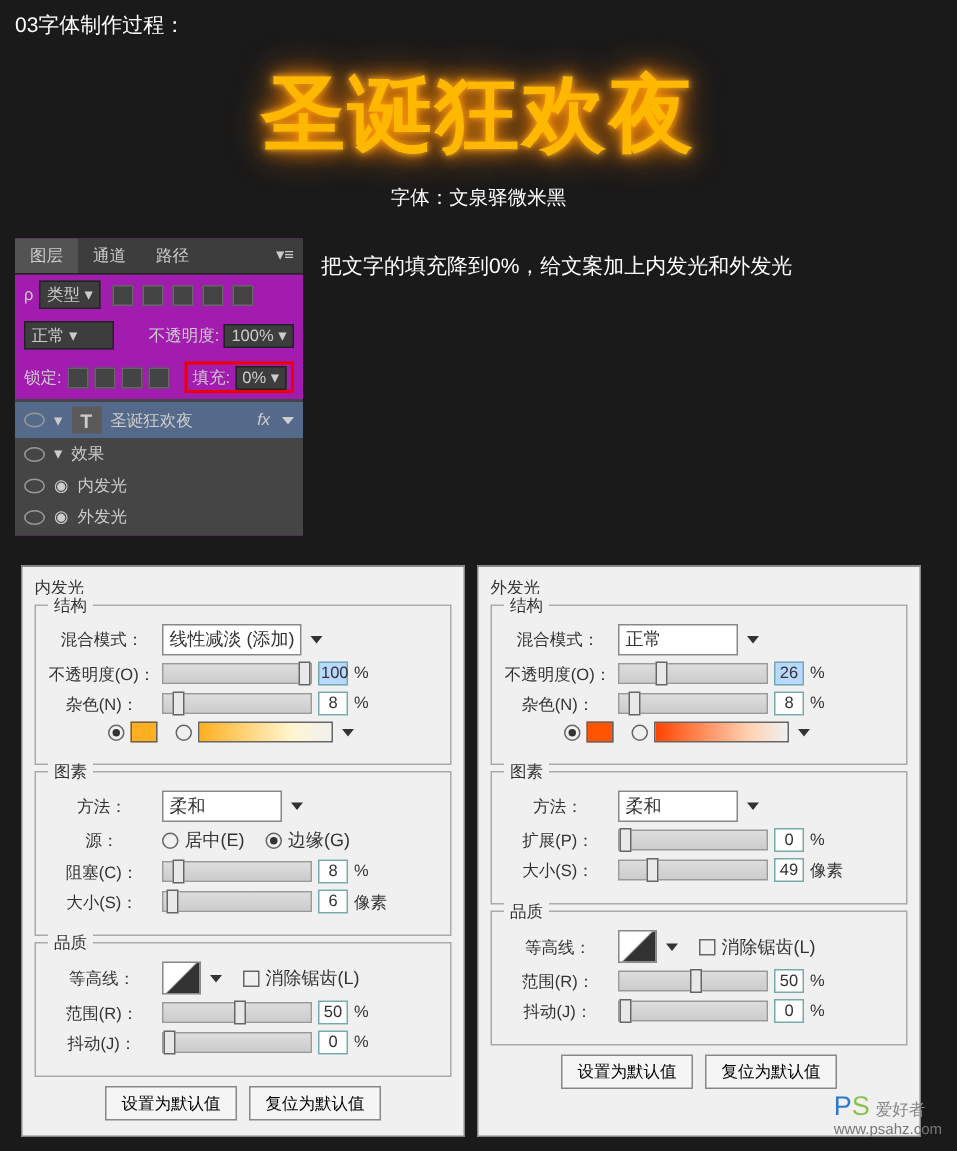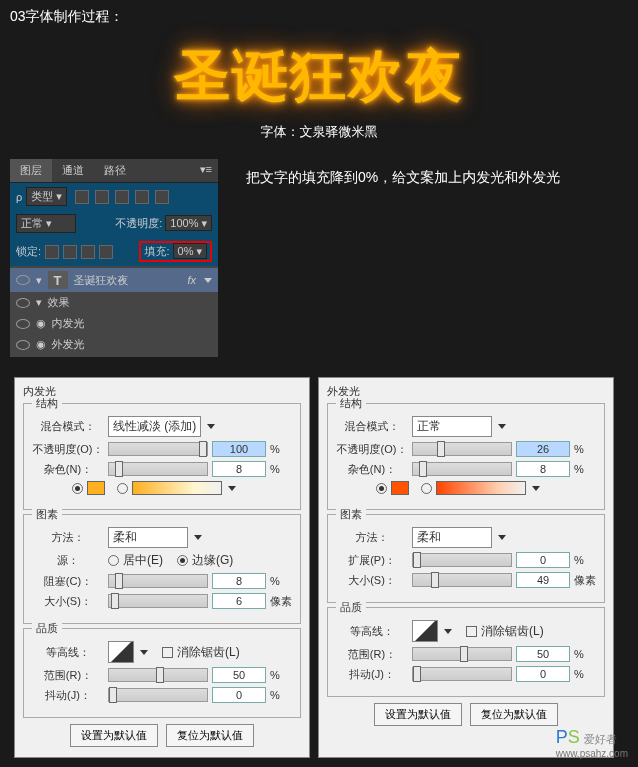--- a/index.html
+++ b/index.html
@@ -2,49 +2,49 @@
 <html><head>
 <meta charset="utf-8">
 <style>
 *{box-sizing:border-box;margin:0;padding:0}
 body{background:#1a1a1a;font-family:"Microsoft YaHei",sans-serif;font-size:12px;color:#333;width:638px;height:767px;position:relative;overflow:hidden}
 .hdr{color:#fff;font-size:14px;padding:8px 10px}
 .hero{text-align:center;padding:5px 0 10px}
 .hero-text{font-size:56px;font-weight:bold;color:#ffb800;text-shadow:0 0 12px #ff9500,0 0 24px #ff7700,0 0 4px #ffd050;letter-spacing:2px;font-family:serif}
 .hero-sub{color:#fff;font-size:13px;margin-top:8px}
 .layers-row{display:flex;align-items:flex-start;padding:8px 10px}
-.layers-panel{background:#0c4a6e;width:208px;color:#ccc;font-size:11px}
+.layers-panel{background:#a21caf;width:192px;color:#ccc;font-size:11px}
 .lp-tabs{display:flex;background:#3d3d3d;border-bottom:1px solid #222}
 .lp-tab{padding:4px 10px}
 .lp-tab.act{background:#535353}
 .lp-menu{margin-left:auto;padding:4px 6px}
 .lp-row{display:flex;align-items:center;padding:4px 6px;gap:4px}
 .lp-sel{background:#3d3d3d;border:1px solid #222;color:#ccc;padding:1px 4px;font-size:11px}
 .lp-icons{display:flex;gap:6px;margin-left:4px}
 .lp-ico{width:14px;height:14px;background:#444;border:1px solid #666;display:inline-block}
 .lp-opacity{margin-left:auto}
 .lp-fill{border:2px solid #e00;padding:1px 3px;margin-left:auto}
 .lp-tree{background:#454545;padding:2px 0}
 .lp-item{display:flex;align-items:center;padding:3px 6px;gap:6px}
 .lp-eye{width:14px;height:10px;border:1px solid #999;border-radius:50%}
 .lp-T{width:20px;height:18px;background:#5a5a5a;display:flex;align-items:center;justify-content:center;font-weight:bold;font-size:13px}
 .lp-item.sel{background:#556a8a}
 .lp-fx{margin-left:auto;font-style:italic}
 .lp-sub{padding-left:50px}
-.caption{color:#fff;font-size:14px;padding:10px 0 0 28px;flex:1}
+.caption{color:#fff;font-size:14px;padding:10px 0 0 12px;flex:1}
 .dialogs{display:flex;gap:8px;padding:12px 14px}
 .dlg{background:#f0f0f0;border:1px solid #888;width:296px;padding:6px 8px 10px}
 .fs{border:1px solid #aaa;margin:4px 0 0;padding:8px 8px 10px;position:relative}
 .fs-title{position:absolute;top:-8px;left:8px;background:#f0f0f0;padding:0 4px;font-size:11px}
 .frow{display:flex;align-items:center;margin:4px 0;gap:4px}
 .flab{width:72px;text-align:center;font-size:11px}
 .fsel{background:#fff;border:1px solid #888;padding:1px 4px;font-size:12px;min-width:80px}
 .slider{flex:1;height:14px;position:relative;background:linear-gradient(#ddd,#ccc);border:1px solid #999;max-width:100px}
 .slider .thumb{position:absolute;top:-2px;width:8px;height:16px;background:#e8e8e8;border:1px solid #666}
-.ninp{width:54px;background:#fff;border:1px solid #7aa;text-align:center;font-size:11px;padding:1px}
+.ninp{width:20px;background:#fff;border:1px solid #7aa;text-align:center;font-size:11px;padding:1px}
 .hl{background:#b8d8ff}
 .unit{font-size:11px}
 .swatch{width:18px;height:14px;border:1px solid #666}
 .grad{width:90px;height:14px;border:1px solid #666}
 .radio{width:11px;height:11px;border:1px solid #666;border-radius:50%;display:inline-block;vertical-align:middle}
 .radio.on::after{content:"";display:block;width:5px;height:5px;background:#333;border-radius:50%;margin:2px}
 .chk{width:11px;height:11px;border:1px solid #666;display:inline-block}
 .contour{width:26px;height:22px;border:1px solid #888;background:linear-gradient(135deg,#fff 48%,#333 52%)}
 .btns{display:flex;gap:8px;justify-content:center;margin-top:6px}
 .btn{background:#f5f5f5;border:1px solid #888;padding:3px 10px;font-size:11px}

